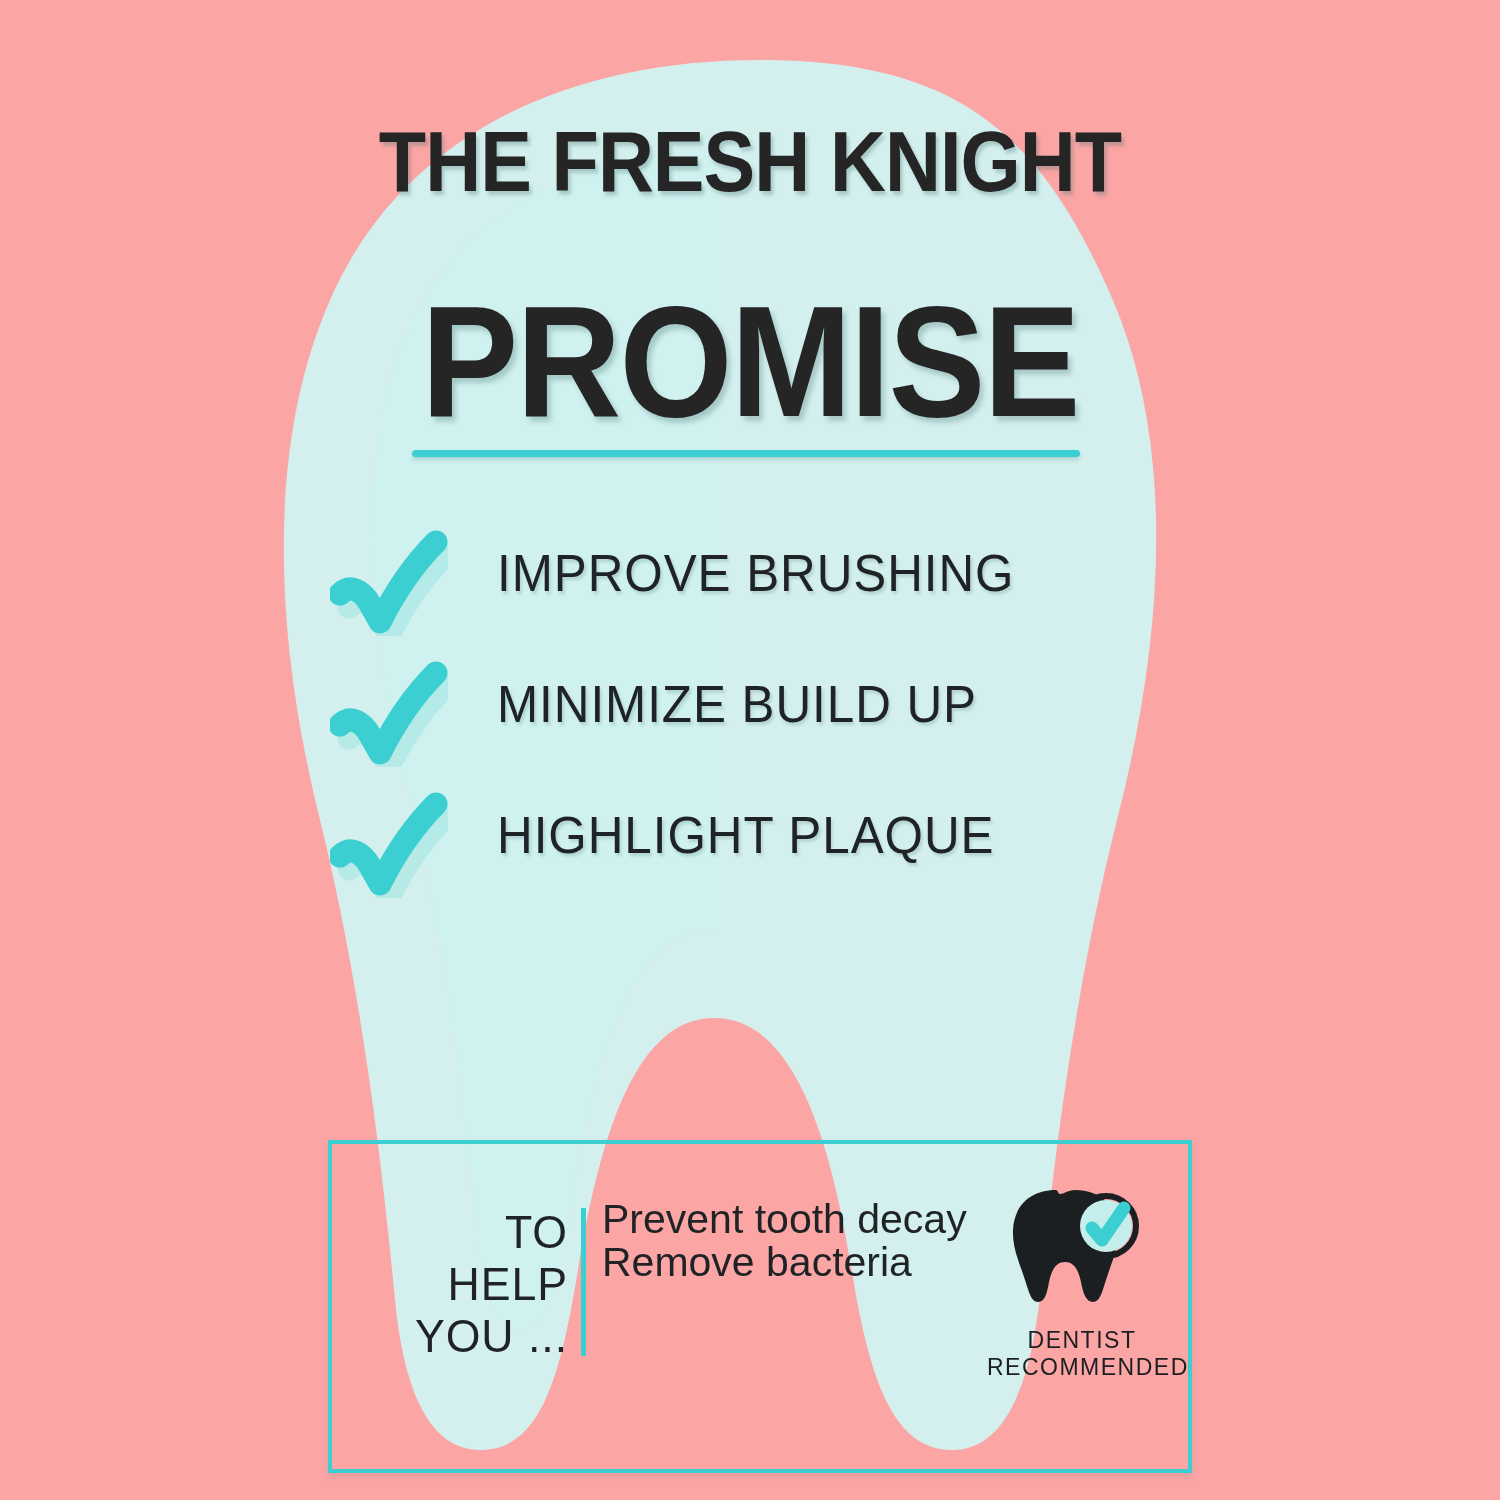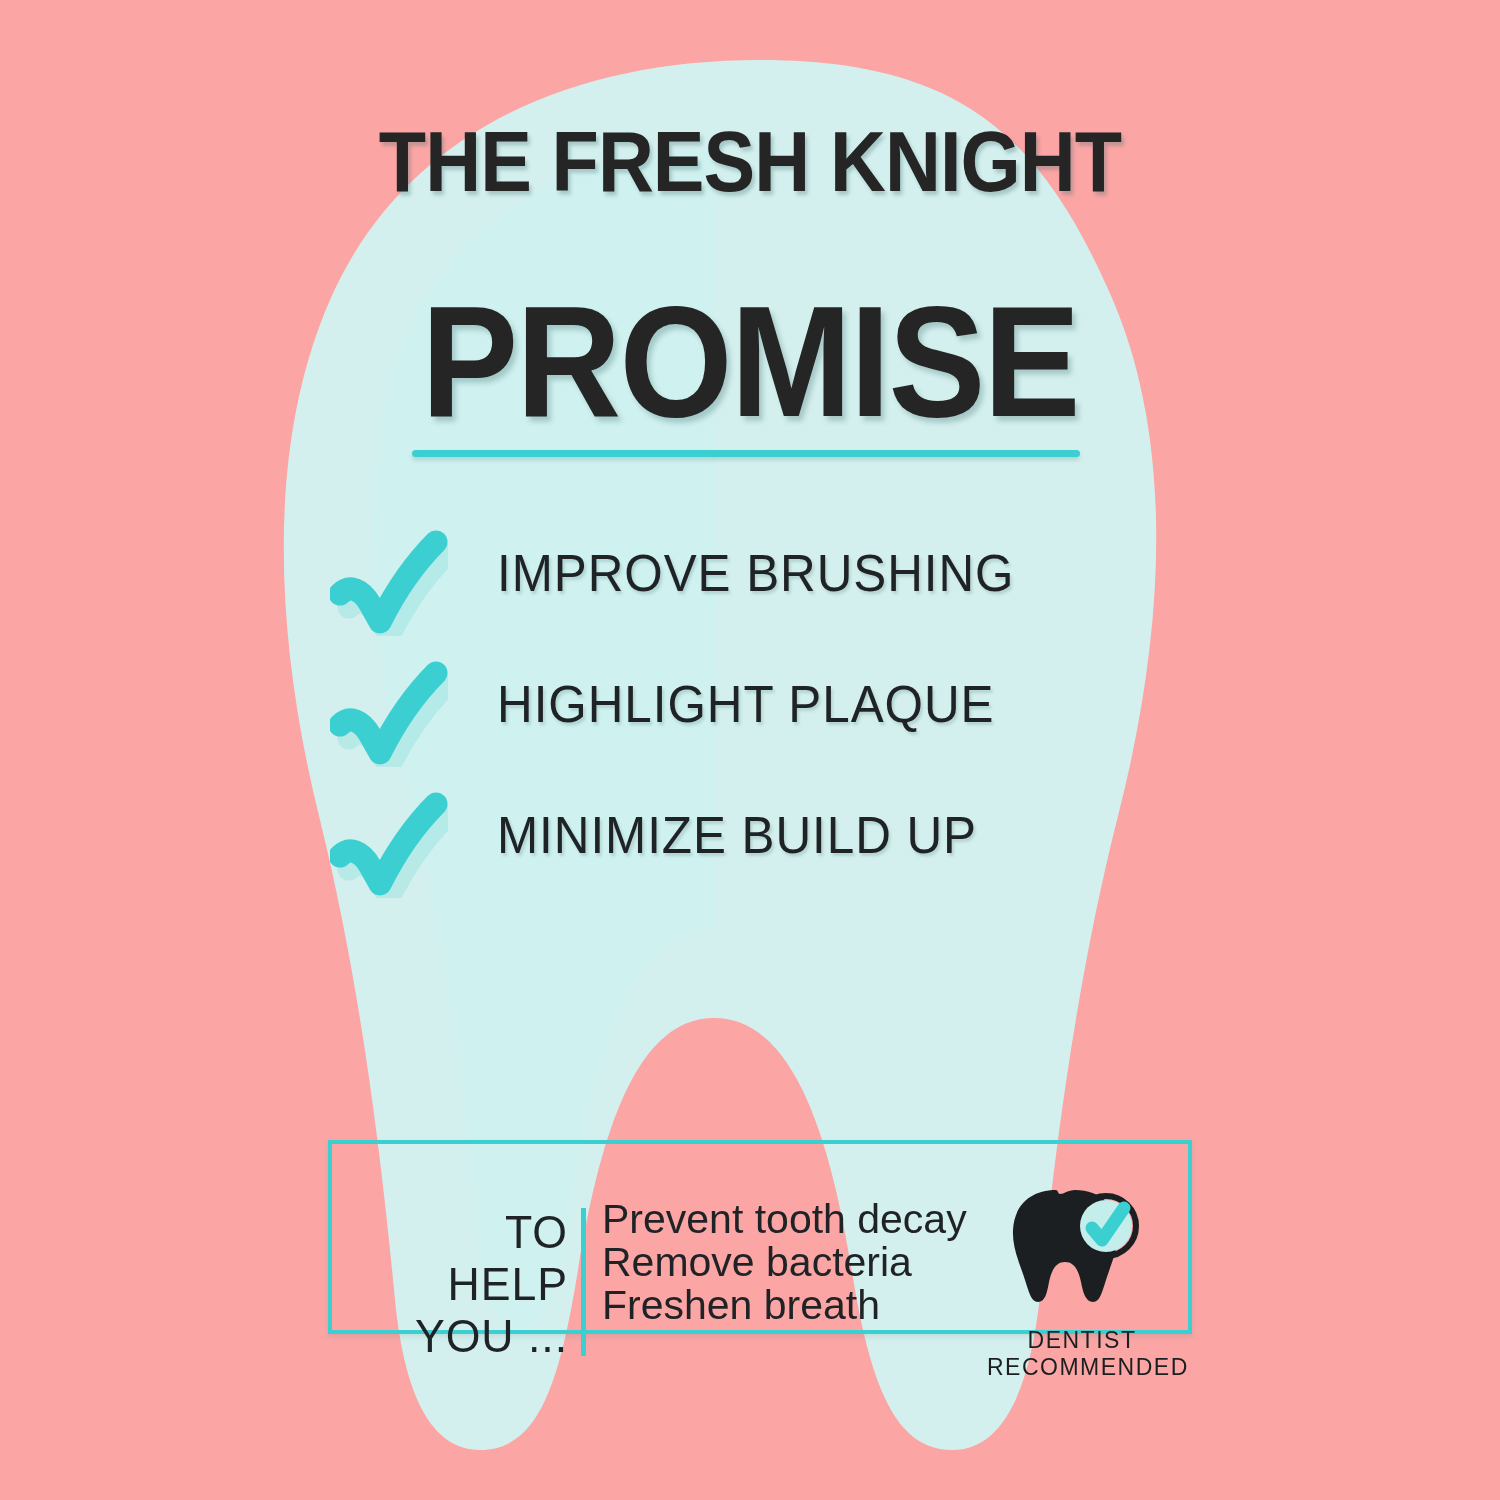--- a/index.html
+++ b/index.html
@@ -90,21 +90,21 @@
     transform:scaleX(.95);
     transform-origin:left center;
     white-space:nowrap;
     text-shadow:2px 3px 3px rgba(60,110,110,.22);
   }
 
   
   .infobox{
     position:absolute;
     left:328px;top:1140px;
-    width:864px;height:194px;
+    width:864px;height:333px;
     border:4px solid #3ccfd1;
     box-sizing:border-box;
     box-shadow:0 3px 6px rgba(60,110,110,.14);
   }
   .box-inner{
     position:relative;
     width:100%;height:100%;
   }
   .tohelp{
     position:absolute;
@@ -211,52 +211,51 @@
 
     <div class="benefit">
       <span class="check">
         <svg viewBox="0 0 118 110" xmlns="http://www.w3.org/2000/svg">
           <g transform="translate(6,12)">
             <path d="M4 56 C 14 46, 26 52, 34 66 L 44 84 C 58 56, 78 26, 100 4" fill="none" stroke="#9fe4e2" stroke-width="23" stroke-linecap="round" stroke-linejoin="round" transform="translate(9,13)" opacity="0.55"></path>
             <path d="M4 56 C 14 46, 26 52, 34 66 L 44 84 C 58 56, 78 26, 100 4" fill="none" stroke="#3ccfd1" stroke-width="23" stroke-linecap="round" stroke-linejoin="round"></path>
           </g>
         </svg>
       </span>
-      <span class="benefit-label">HIGHLIGHT PLAQUE</span>
+      <span class="benefit-label">MINIMIZE BUILD UP</span>
     </div>
 
     <div class="benefit">
       <span class="check">
         <svg viewBox="0 0 118 110" xmlns="http://www.w3.org/2000/svg">
           <g transform="translate(6,12)">
             <path d="M4 56 C 14 46, 26 52, 34 66 L 44 84 C 58 56, 78 26, 100 4" fill="none" stroke="#9fe4e2" stroke-width="23" stroke-linecap="round" stroke-linejoin="round" transform="translate(9,13)" opacity="0.55"></path>
             <path d="M4 56 C 14 46, 26 52, 34 66 L 44 84 C 58 56, 78 26, 100 4" fill="none" stroke="#3ccfd1" stroke-width="23" stroke-linecap="round" stroke-linejoin="round"></path>
           </g>
         </svg>
       </span>
-      <span class="benefit-label">MINIMIZE BUILD UP</span>
+      <span class="benefit-label">HIGHLIGHT PLAQUE</span>
     </div>
 
   </div>
 
   <div class="infobox">
     <div class="box-inner">
 
       <div class="tohelp">
         <div>TO</div>
         <div>HELP</div>
         <div>YOU ...</div>
       </div>
 
       <div class="divider"></div>
 
       <div class="bullets">
         <div>Prevent tooth decay</div>
         <div>Remove bacteria</div>
-        <div>Freshen breath</div>
       </div>
 
       <div class="badge">
         <div class="badge-icon">
           <svg viewBox="0 0 165 125" xmlns="http://www.w3.org/2000/svg">
 
             <path d="M56 6
                      C 30 6, 14 22, 13 46
                      C 12 64, 20 80, 25 96
                      C 29 108, 31 118, 38 118

